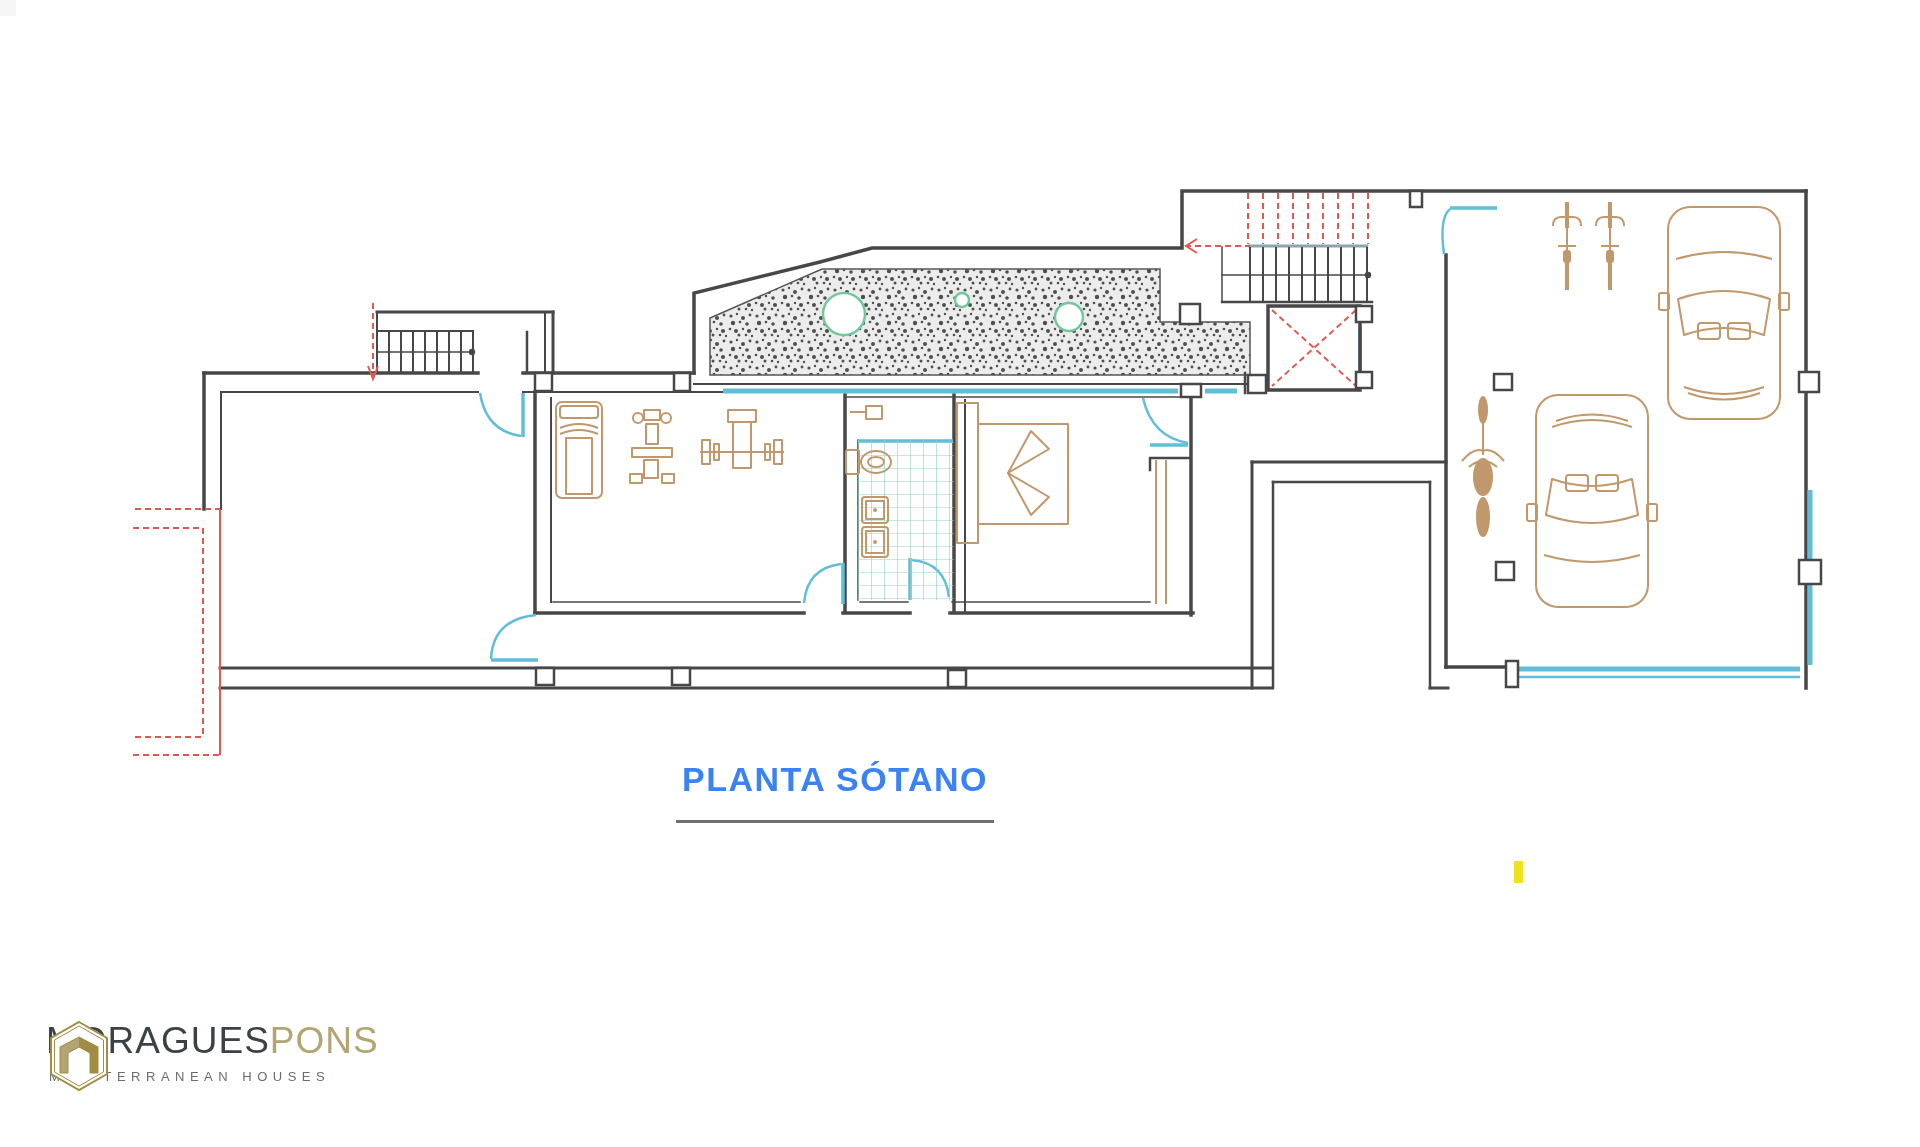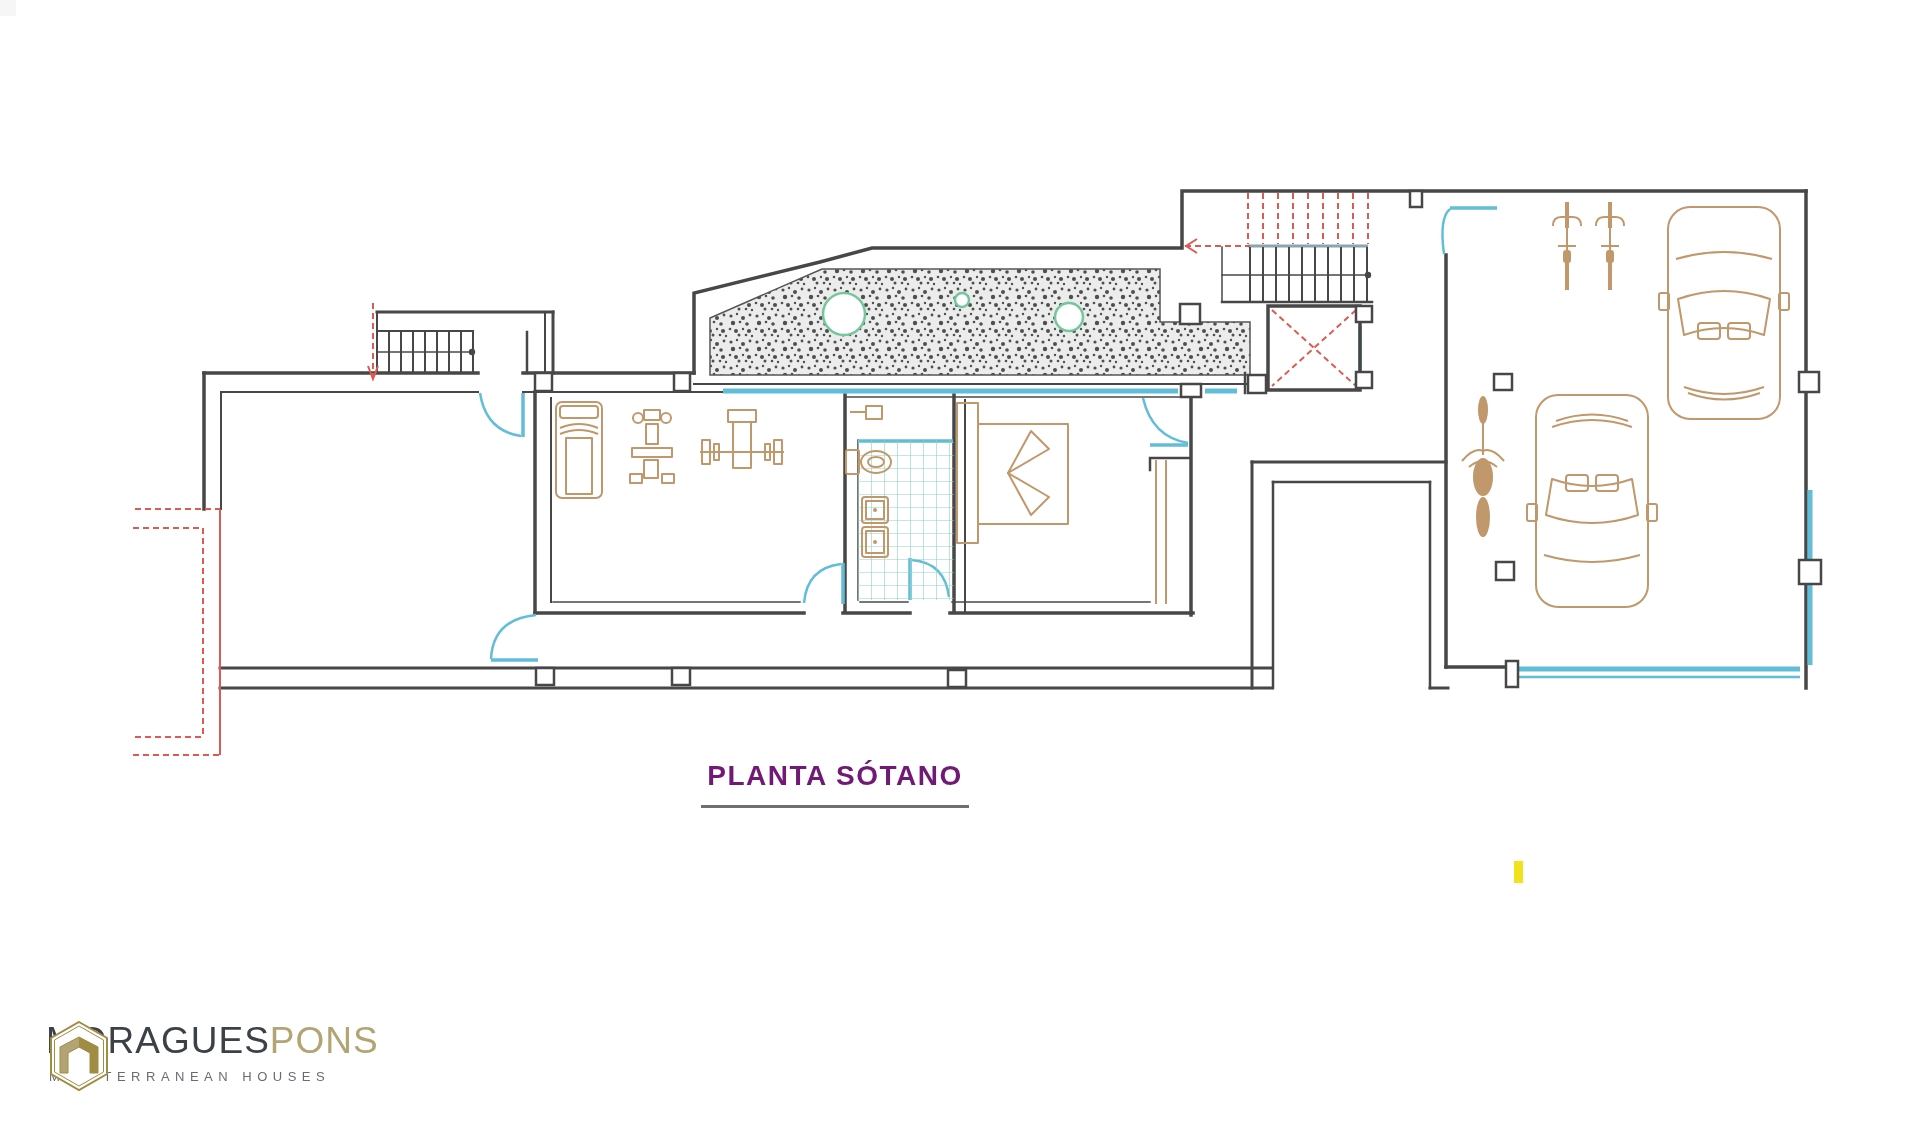--- a/index.html
+++ b/index.html
@@ -16,22 +16,22 @@
   .red{stroke:var(--stairs-accent);fill:none;stroke-width:2;}
   .rdash{stroke-dasharray:6 4;}
   .tan{stroke:var(--furniture);fill:none;stroke-width:2;stroke-linejoin:round;}
   .tw4{stroke-width:4;}
   .tanfill{fill:var(--furniture);stroke:none;}
   .col{fill:#fff;stroke:var(--wall);stroke-width:2.5;}
   .green{fill:#fff;stroke:var(--vegetation);stroke-width:2.5;}
   .gray{stroke:#8aa4b0;stroke-width:3;fill:none;}
 
   .title{position:absolute;left:645px;top:760px;width:380px;text-align:center;}
-  .title span{display:inline-block;font-size:28px;font-weight:bold;color:#701a75;
-              letter-spacing:1.5px;border-bottom:3.5px solid var(--underline);padding:0 6px 13px;}
+  .title span{display:inline-block;font-size:34px;font-weight:bold;color:#3b82f6;
+              letter-spacing:1.5px;border-bottom:3.5px solid var(--underline);padding:0 6px 21px;}
 
   .logo{position:absolute;left:46px;top:1020px;display:flex;align-items:center;gap:18px;}
   .logo-text .line1{font-size:37px;letter-spacing:1px;}
   .logo-text .brand-a{color:var(--brand-dark);}
   .logo-text .brand-b{color:var(--brand-gold-light);}
   .logo-text .line2{font-size:13px;letter-spacing:5.5px;color:var(--brand-tagline);margin-top:7px;padding-left:3px;}
 
   .yellow-mark{position:absolute;left:1514px;top:861px;width:9px;height:22px;background:var(--highlight);}
   .corner-smudge{position:absolute;left:0;top:0;width:16px;height:16px;background:#f6f6f6;}
 </style>

